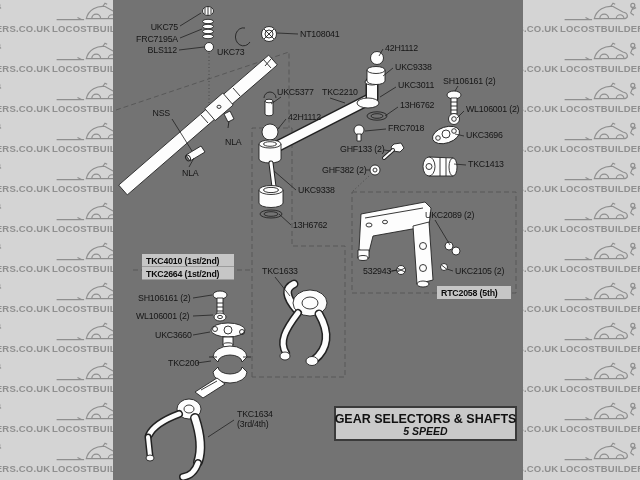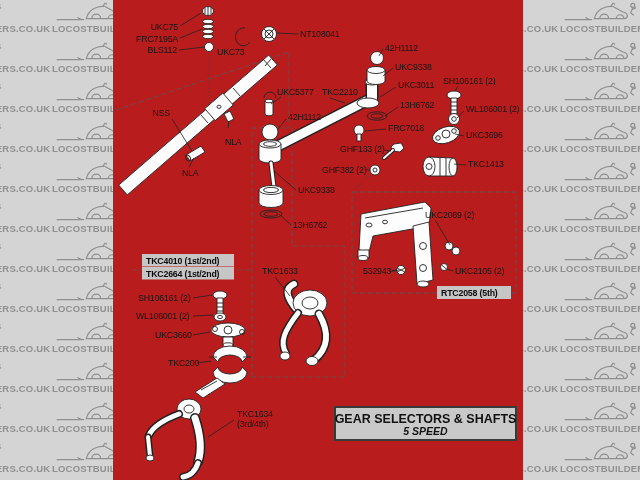--- a/index.html
+++ b/index.html
@@ -8,21 +8,21 @@
 
   
   .wm{position:absolute;inset:0;overflow:hidden;}
   .wm-row{position:absolute;left:-75px;width:960px;height:40px;white-space:nowrap;}
   .wm-tile{display:inline-block;position:relative;width:127px;height:40px;vertical-align:top;}
   .wm-tile svg{position:absolute;left:2px;top:1px;width:80px;height:22px;}
   .wm-text{position:absolute;left:0;top:23px;font-weight:bold;font-size:9.5px;
            letter-spacing:.2px;color:#8f8f8f;}
 
   
-  .panel{position:absolute;left:113px;top:0;width:410px;height:480px;background:#b91c1c;}
+  .panel{position:absolute;left:113px;top:0;width:410px;height:480px;background:#737373;}
   .panel svg{display:block;}
 
   
   .ln{stroke:#222;stroke-width:.9;fill:none;}
   .u {stroke:#222;stroke-width:.9;fill:#fdfdfd;}
   .tube-o{stroke:#222;fill:none;stroke-linecap:round;}
   .tube-i{stroke:#fdfdfd;fill:none;stroke-linecap:round;}
   .lead{stroke:#222;stroke-width:.8;fill:none;}
   .dash{stroke:#555;stroke-width:.9;fill:none;stroke-dasharray:5 3;}
   .dots{stroke:#444;stroke-width:.9;fill:none;stroke-dasharray:1 2.5;}

